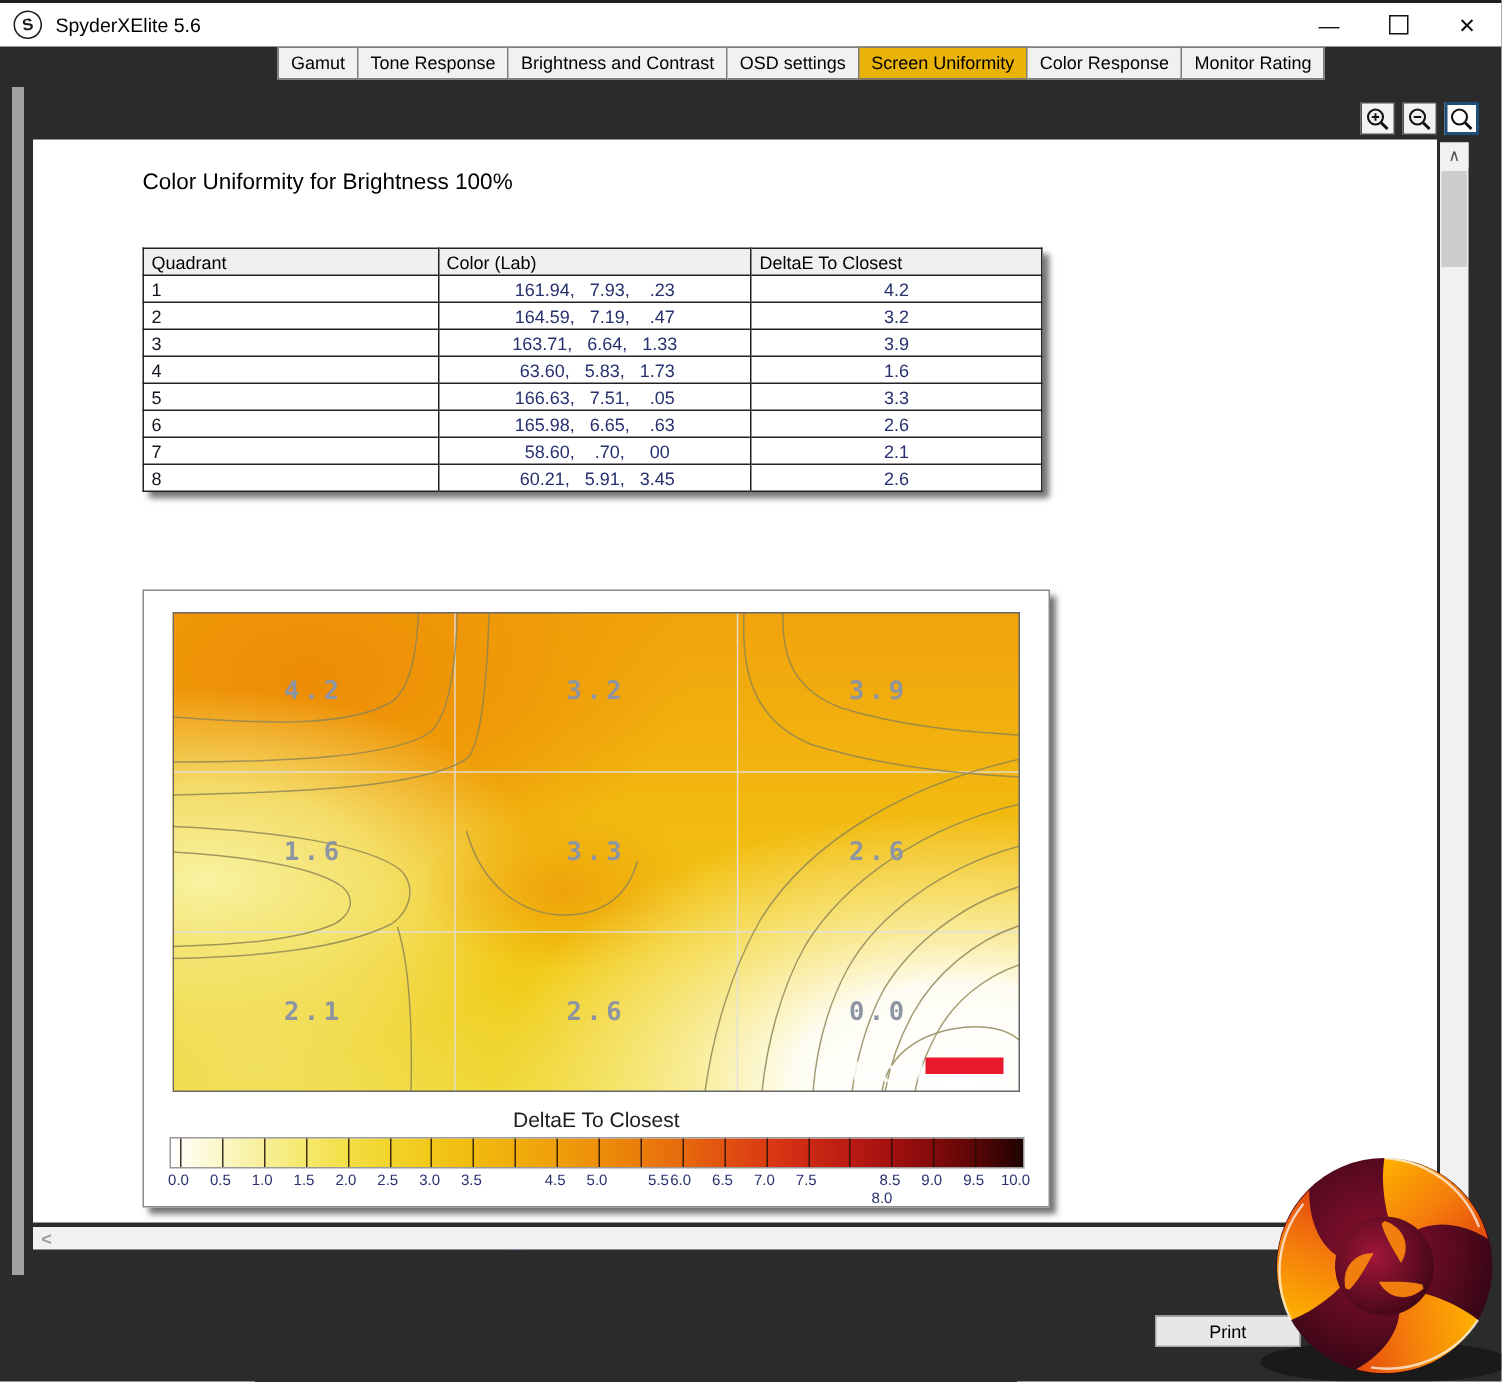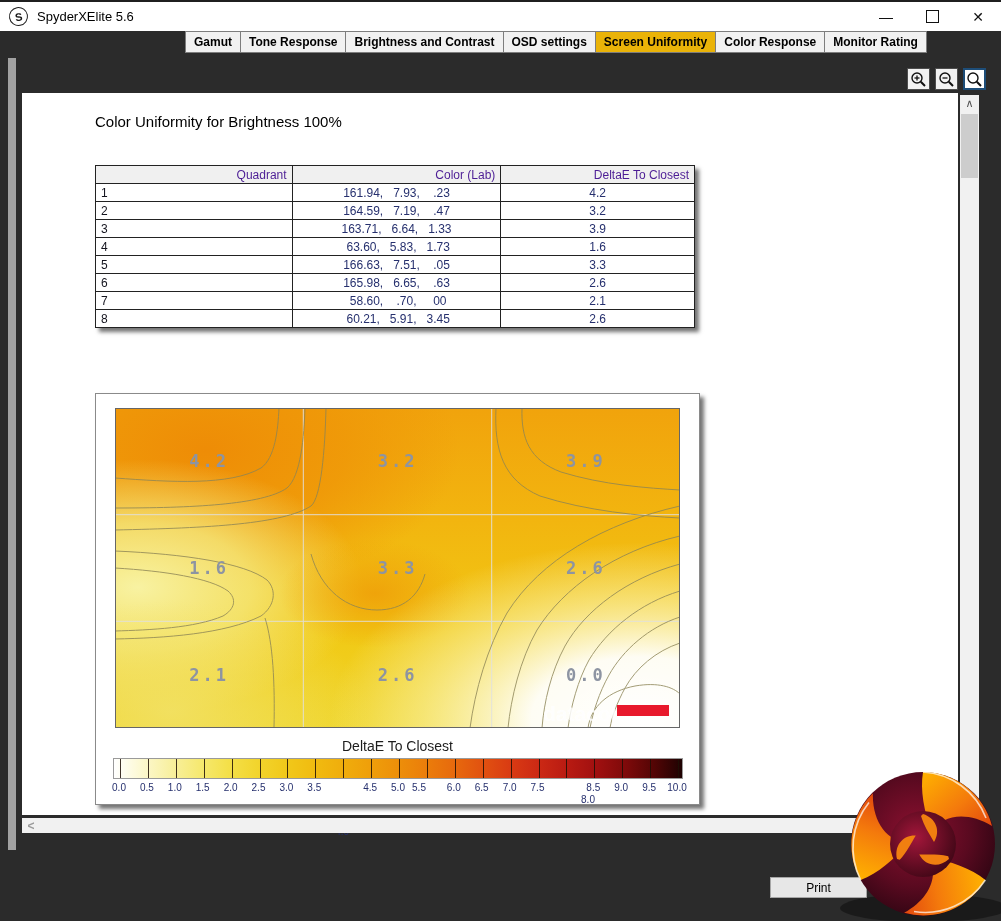--- a/index.html
+++ b/index.html
@@ -13,39 +13,39 @@
     border-top:2px solid #1f1f1f;box-sizing:border-box;display:flex;align-items:center;}
   .app-icon{width:17px;height:17px;margin-left:9px;border:1.6px solid #1a1a1a;border-radius:50%;
     display:flex;align-items:center;justify-content:center;font-size:11px;font-weight:bold;color:#1a1a1a;
     transform:rotate(-10deg);}
   .win-title{margin-left:9px;font-size:13px;color:#000;}
   .win-controls{margin-left:auto;display:flex;align-items:center;height:100%;}
   .win-btn{width:46px;height:100%;display:flex;align-items:center;justify-content:center;
     background:none;border:none;font-size:14px;color:#111;font-family:inherit;}
   .max-glyph{display:block;width:11px;height:11px;border:1.3px solid #111;}
   
-  .tabstrip{position:absolute;left:185px;top:31px;height:22px;display:flex;font-weight:bold;}
+  .tabstrip{position:absolute;left:185px;top:31px;height:22px;display:flex;}
   .tab{display:flex;align-items:center;padding:0 8px;background:#f1f1f1;color:#000;font-size:12px;
     border:1px solid #7d7d7d;border-left:none;white-space:nowrap;}
   .tab:first-child{border-left:1px solid #7d7d7d;}
   .tab.active{background:#eab308;}
   
   .left-strip{position:absolute;left:8px;top:58px;width:8px;height:792px;background:#a2a2a2;}
   .zoom-tools{position:absolute;left:907px;top:68px;display:flex;gap:5px;}
   .zoom-btn{width:23px;height:22px;background:#f2f2f2;border:1px solid #4e4e4e;padding:0;
     display:flex;align-items:center;justify-content:center;box-sizing:border-box;}
   .zoom-btn.selected{border:2px solid #1d4d78;background:#fff;}
   
   .page{position:absolute;left:22px;top:93px;width:936px;height:722px;background:#ffffff;}
   .page-title{position:absolute;left:73px;top:20px;font-size:15px;color:#000;margin:0;font-weight:normal;}
   
   .uni-table{position:absolute;left:73px;top:72px;width:600px;border-collapse:collapse;
     font-size:12px;box-shadow:4px 4px 4px rgba(0,0,0,.55);background:#fff;}
   .uni-table th,.uni-table td{border:1px solid #222;height:18px;padding:0 5px;box-sizing:border-box;}
-  .uni-table th{background:#f0f0f0;font-weight:normal;color:#4c1d95;text-align:right;}
+  .uni-table th{background:#f0f0f0;font-weight:normal;color:#000000;text-align:left;}
   .uni-table td.quad{text-align:left;color:#14141e;}
   .uni-table td.lab{text-align:center;white-space:pre;color:#26306e;}
   .uni-table td.delta{text-align:center;color:#26306e;}
   
   .figure{position:absolute;left:73px;top:300px;width:605px;height:412px;background:#fff;
     border:1px solid #8a8a8a;box-sizing:border-box;box-shadow:4px 4px 4px rgba(0,0,0,.55);}
   .plot-wrap{position:absolute;left:19px;top:14px;width:565px;height:320px;}
   .plot-wrap svg{position:absolute;left:0;top:0;}
   .plot-labels{position:absolute;left:0;top:0;width:565px;height:320px;pointer-events:none;}
   .contour-label{position:absolute;transform:translate(-50%,-50%);
@@ -297,21 +297,21 @@
         <div class="cb-label" style="left: 33.9px;">0.5</div>
         <div class="cb-label" style="left: 61.8px;">1.0</div>
         <div class="cb-label" style="left: 89.7px;">1.5</div>
         <div class="cb-label" style="left: 117.6px;">2.0</div>
         <div class="cb-label" style="left: 145.5px;">2.5</div>
         <div class="cb-label" style="left: 173.4px;">3.0</div>
         <div class="cb-label" style="left: 201.3px;">3.5</div>
         <div class="cb-label" style="left: 229.2px; margin-top: 44px;">4.0</div>
         <div class="cb-label" style="left: 257.1px;">4.5</div>
         <div class="cb-label" style="left: 285px;">5.0</div>
-        <div class="cb-label" style="left: 306px;">5.5</div>
+        <div class="cb-label" style="left: 326px;">5.5</div>
         <div class="cb-label" style="left: 340.8px;">6.0</div>
         <div class="cb-label" style="left: 368.7px;">6.5</div>
         <div class="cb-label" style="left: 396.6px;">7.0</div>
         <div class="cb-label" style="left: 424.5px;">7.5</div>
         <div class="cb-label" style="left: 475px; margin-top: 12px;">8.0</div>
         <div class="cb-label" style="left: 480.3px;">8.5</div>
         <div class="cb-label" style="left: 508.2px;">9.0</div>
         <div class="cb-label" style="left: 536.1px;">9.5</div>
         <div class="cb-label" style="left: 564px;">10.0</div>
       </div>

